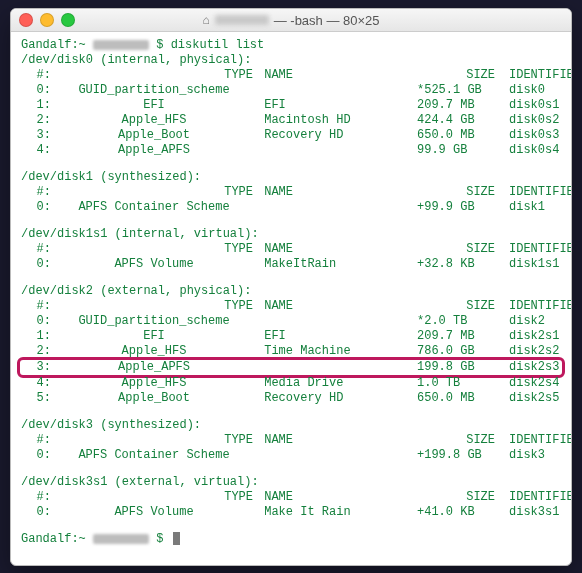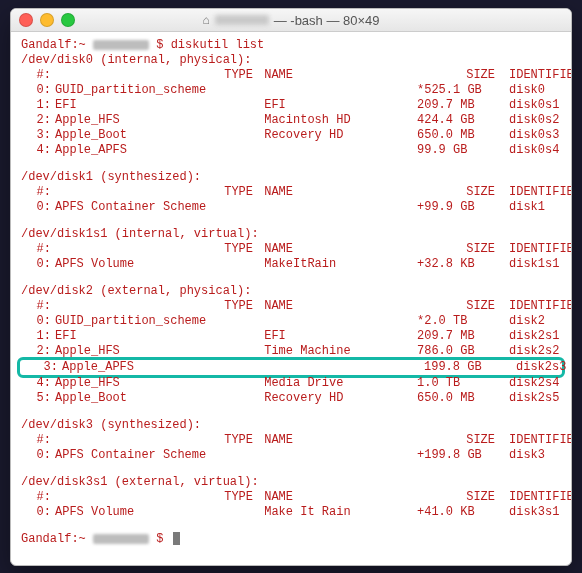--- a/index.html
+++ b/index.html
@@ -59,49 +59,49 @@
   .title .smudge {
     display:inline-block;
     width:54px; height:10px;
     background:#c9c9c9;
     border-radius:2px;
     filter: blur(2px);
   }
   .terminal {
     padding: 6px 10px 18px 10px;
     line-height: 1.25;
-    color:#b91c1c;
+    color:#15803d;
     white-space: pre;
   }
   .row { display:block; }
   .prompt-smudge {
     display:inline-block;
     width:56px; height:10px;
     background:#bdbdbd;
     border-radius:2px;
     vertical-align:middle;
     filter: blur(1.6px);
   }
   .cursor {
     display:inline-block;
     width:7px; height:13px;
     background:#7a7a7a;
     vertical-align:middle;
     margin-left:2px;
   }
   .spacer { height: 12px; }
   .highlight-box {
-    border: 3px solid #14b8a6;
+    border: 3px solid #be185d;
     border-radius: 6px;
     margin: -2px -4px;
-    padding: 0 8px;
+    padding: 0 1px;
   }
   
   .c-idx  { display:inline-block; width: 30px; text-align:right; }
-  .c-type { display:inline-block; width: 198px; text-align:left; padding-left:4px;}
+  .c-type { display:inline-block; width: 198px; text-align:center; padding-left:4px;}
   .c-name { display:inline-block; width: 160px; padding-left:4px;}
   .c-size { display:inline-block; width: 78px; }
   .c-id   { display:inline-block; padding-left: 14px; }
   .hdr .c-type { text-align:right;font-family:Liberation Mono, monospace; }
   .hdr .c-name { }
   .hdr .c-size { text-align:right; }
 </style>
 </head>
 <body>
 
@@ -109,19 +109,19 @@
 
   <div class="titlebar">
     <div class="traffic">
       <div class="dot red"></div>
       <div class="dot yellow"></div>
       <div class="dot green"></div>
     </div>
     <div class="title">
       <span class="home-icon">⌂</span>
       <span class="smudge"></span>
-      <span> — -bash — 80×49</span>
+      <span> — -bash — 80×25</span>
     </div>
   </div>
 
   <div class="terminal" id="term"><div class="row"><span>Gandalf:~ </span><span class="prompt-smudge"></span><span> $ </span><span>diskutil list</span></div><div class="row"><span>/dev/disk0 (internal, physical):</span></div><div class="row hdr"><span class="c-idx">#:</span><span class="c-type">TYPE</span><span class="c-name"> NAME</span><span class="c-size">SIZE</span><span class="c-id">IDENTIFIER</span></div><div class="row"><span class="c-idx">  0:</span><span class="c-type">GUID_partition_scheme</span><span class="c-name"> </span><span class="c-size">*525.1 GB</span><span class="c-id">disk0</span></div><div class="row"><span class="c-idx">  1:</span><span class="c-type">EFI</span><span class="c-name"> EFI</span><span class="c-size">209.7 MB</span><span class="c-id">disk0s1</span></div><div class="row"><span class="c-idx">  2:</span><span class="c-type">Apple_HFS</span><span class="c-name"> Macintosh HD</span><span class="c-size">424.4 GB</span><span class="c-id">disk0s2</span></div><div class="row"><span class="c-idx">  3:</span><span class="c-type">Apple_Boot</span><span class="c-name"> Recovery HD</span><span class="c-size">650.0 MB</span><span class="c-id">disk0s3</span></div><div class="row"><span class="c-idx">  4:</span><span class="c-type">Apple_APFS</span><span class="c-name"> </span><span class="c-size">99.9 GB</span><span class="c-id">disk0s4</span></div><div class="spacer"></div><div class="row"><span>/dev/disk1 (synthesized):</span></div><div class="row hdr"><span class="c-idx">#:</span><span class="c-type">TYPE</span><span class="c-name"> NAME</span><span class="c-size">SIZE</span><span class="c-id">IDENTIFIER</span></div><div class="row"><span class="c-idx">  0:</span><span class="c-type">APFS Container Scheme</span><span class="c-name"> </span><span class="c-size">+99.9 GB</span><span class="c-id">disk1</span></div><div class="spacer"></div><div class="row"><span>/dev/disk1s1 (internal, virtual):</span></div><div class="row hdr"><span class="c-idx">#:</span><span class="c-type">TYPE</span><span class="c-name"> NAME</span><span class="c-size">SIZE</span><span class="c-id">IDENTIFIER</span></div><div class="row"><span class="c-idx">  0:</span><span class="c-type">APFS Volume</span><span class="c-name"> MakeItRain</span><span class="c-size">+32.8 KB</span><span class="c-id">disk1s1</span></div><div class="spacer"></div><div class="row"><span>/dev/disk2 (external, physical):</span></div><div class="row hdr"><span class="c-idx">#:</span><span class="c-type">TYPE</span><span class="c-name"> NAME</span><span class="c-size">SIZE</span><span class="c-id">IDENTIFIER</span></div><div class="row"><span class="c-idx">  0:</span><span class="c-type">GUID_partition_scheme</span><span class="c-name"> </span><span class="c-size">*2.0 TB</span><span class="c-id">disk2</span></div><div class="row"><span class="c-idx">  1:</span><span class="c-type">EFI</span><span class="c-name"> EFI</span><span class="c-size">209.7 MB</span><span class="c-id">disk2s1</span></div><div class="row"><span class="c-idx">  2:</span><span class="c-type">Apple_HFS</span><span class="c-name"> Time Machine</span><span class="c-size">786.0 GB</span><span class="c-id">disk2s2</span></div><div class="highlight-box"><div class="row"><span class="c-idx">  3:</span><span class="c-type">Apple_APFS</span><span class="c-name"> </span><span class="c-size">199.8 GB</span><span class="c-id">disk2s3</span></div></div><div class="row"><span class="c-idx">  4:</span><span class="c-type">Apple_HFS</span><span class="c-name"> Media Drive</span><span class="c-size">1.0 TB</span><span class="c-id">disk2s4</span></div><div class="row"><span class="c-idx">  5:</span><span class="c-type">Apple_Boot</span><span class="c-name"> Recovery HD</span><span class="c-size">650.0 MB</span><span class="c-id">disk2s5</span></div><div class="spacer"></div><div class="row"><span>/dev/disk3 (synthesized):</span></div><div class="row hdr"><span class="c-idx">#:</span><span class="c-type">TYPE</span><span class="c-name"> NAME</span><span class="c-size">SIZE</span><span class="c-id">IDENTIFIER</span></div><div class="row"><span class="c-idx">  0:</span><span class="c-type">APFS Container Scheme</span><span class="c-name"> </span><span class="c-size">+199.8 GB</span><span class="c-id">disk3</span></div><div class="spacer"></div><div class="row"><span>/dev/disk3s1 (external, virtual):</span></div><div class="row hdr"><span class="c-idx">#:</span><span class="c-type">TYPE</span><span class="c-name"> NAME</span><span class="c-size">SIZE</span><span class="c-id">IDENTIFIER</span></div><div class="row"><span class="c-idx">  0:</span><span class="c-type">APFS Volume</span><span class="c-name"> Make It Rain</span><span class="c-size">+41.0 KB</span><span class="c-id">disk3s1</span></div><div class="spacer"></div><div class="row"><span>Gandalf:~ </span><span class="prompt-smudge"></span><span> $ </span><span class="cursor"></span></div></div>
 
 </div>
 
 </body></html>

